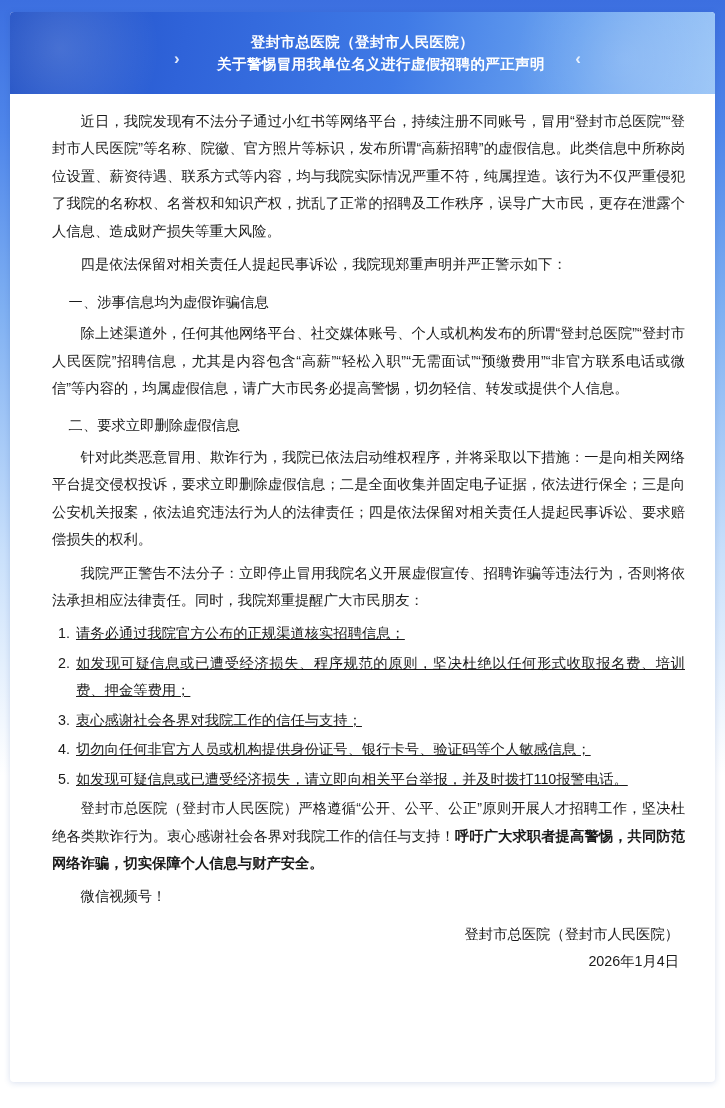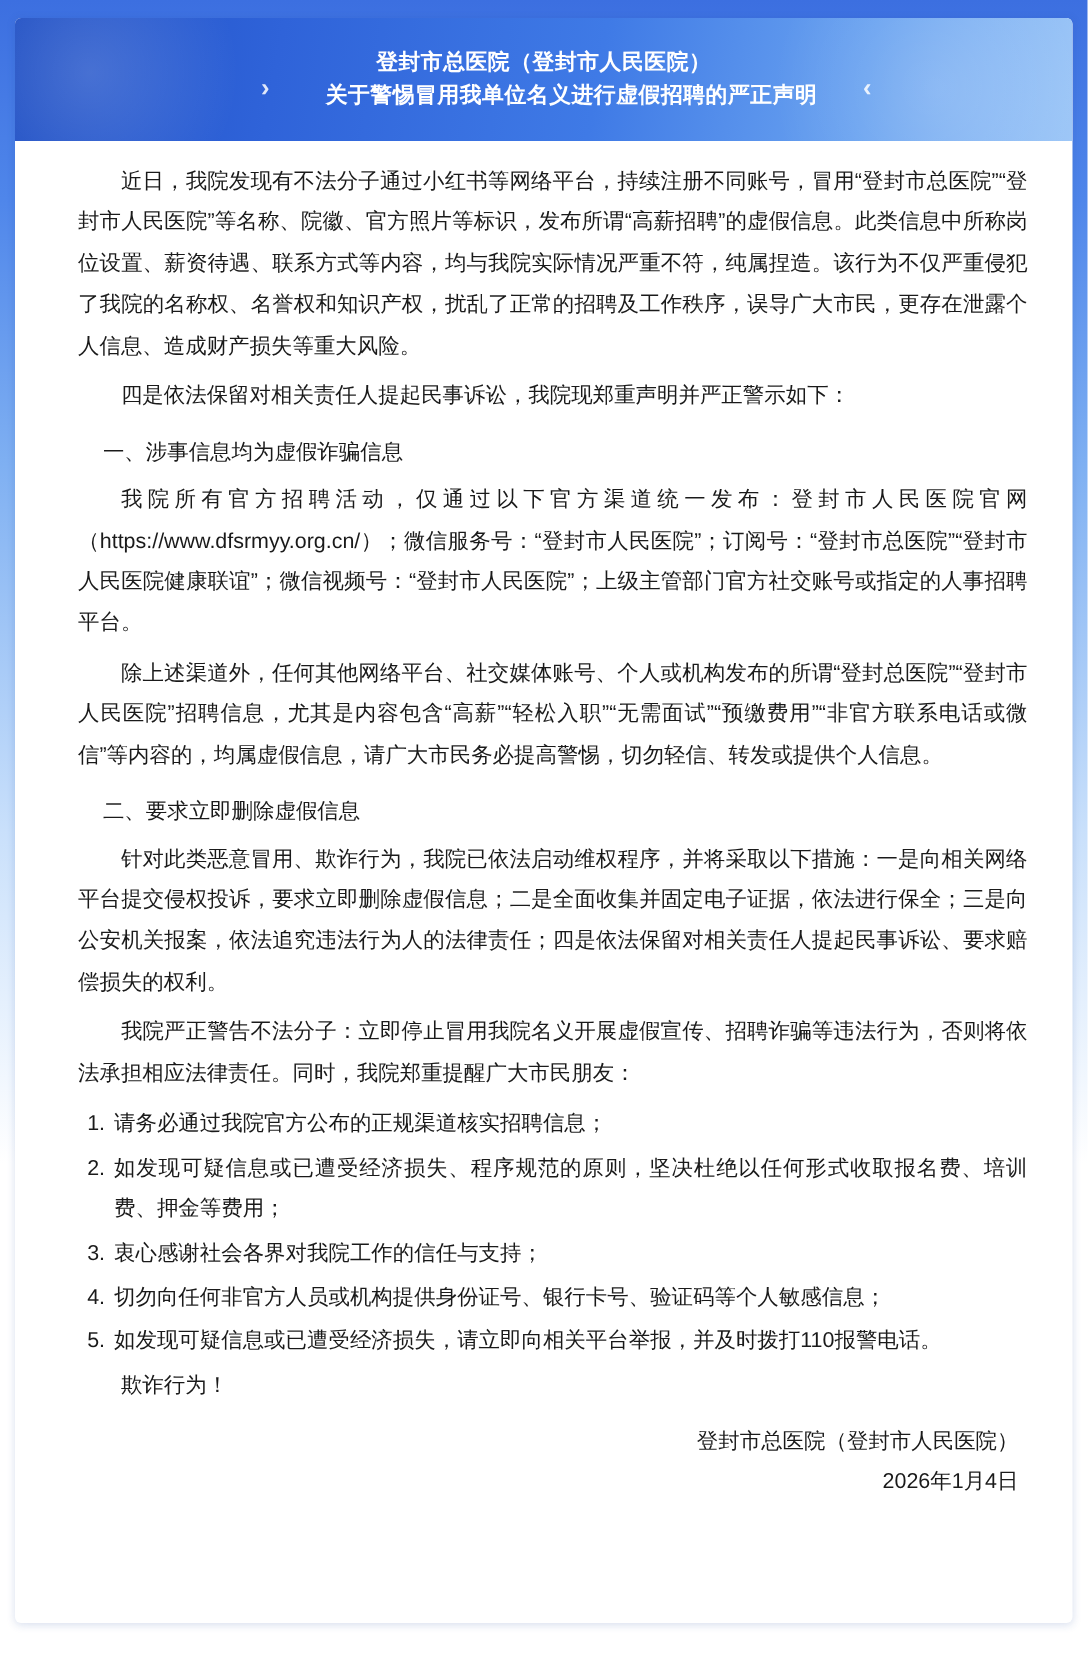--- a/index.html
+++ b/index.html
@@ -90,20 +90,21 @@
     text-indent: 2em;
   }
   .sec-title {
     margin: 10px 0 4px 0;
     font-weight: normal;
     text-indent: 2em;
   }
   ol.list {
     margin: 4px 0 0 0;
     padding-left: 34px;
+    text-decoration: underline;
   }
   ol.list li {
     margin-bottom: 2px;
     line-height: 1.92;
     text-align: justify;
     padding-left: 2px;
   }
   .strong-inline { font-weight: bold; }
   .sign {
     margin-top: 10px;
@@ -128,38 +129,38 @@
       </div>
       <span class="chev chev-right">‹</span>
     </div>
 
     <div class="content">
 
       <p>近日，我院发现有不法分子通过小红书等网络平台，持续注册不同账号，冒用“登封市总医院”“登封市人民医院”等名称、院徽、官方照片等标识，发布所谓“高薪招聘”的虚假信息。此类信息中所称岗位设置、薪资待遇、联系方式等内容，均与我院实际情况严重不符，纯属捏造。该行为不仅严重侵犯了我院的名称权、名誉权和知识产权，扰乱了正常的招聘及工作秩序，误导广大市民，更存在泄露个人信息、造成财产损失等重大风险。</p>
       <p>四是依法保留对相关责任人提起民事诉讼，我院现郑重声明并严正警示如下：</p>
 
       <p class="sec-title">一、涉事信息均为虚假诈骗信息</p>
-      <p>我院所有官方招聘活动，仅通过以下官方渠道统一发布：登封市人民医院官网（https://www.dfsrmyy.org.cn/）；微信服务号：“登封市人民医院”；订阅号：“登封市总医院”“登封市人民医院健康联谊”；微信视频号：“登封市人民医院”；上级主管部门官方社交账号或指定的人事招聘平台。</p>
       <p>除上述渠道外，任何其他网络平台、社交媒体账号、个人或机构发布的所谓“登封总医院”“登封市人民医院”招聘信息，尤其是内容包含“高薪”“轻松入职”“无需面试”“预缴费用”“非官方联系电话或微信”等内容的，均属虚假信息，请广大市民务必提高警惕，切勿轻信、转发或提供个人信息。</p>
 
       <p class="sec-title">二、要求立即删除虚假信息</p>
       <p>针对此类恶意冒用、欺诈行为，我院已依法启动维权程序，并将采取以下措施：一是向相关网络平台提交侵权投诉，要求立即删除虚假信息；二是全面收集并固定电子证据，依法进行保全；三是向公安机关报案，依法追究违法行为人的法律责任；四是依法保留对相关责任人提起民事诉讼、要求赔偿损失的权利。</p>
 
       <p>我院严正警告不法分子：立即停止冒用我院名义开展虚假宣传、招聘诈骗等违法行为，否则将依法承担相应法律责任。同时，我院郑重提醒广大市民朋友：</p>
 
       <ol class="list">
         <li>请务必通过我院官方公布的正规渠道核实招聘信息；</li>
         <li>如发现可疑信息或已遭受经济损失、程序规范的原则，坚决杜绝以任何形式收取报名费、培训费、押金等费用；</li>
         <li>衷心感谢社会各界对我院工作的信任与支持；</li>
         <li>切勿向任何非官方人员或机构提供身份证号、银行卡号、验证码等个人敏感信息；</li>
         <li>如发现可疑信息或已遭受经济损失，请立即向相关平台举报，并及时拨打110报警电话。</li>
       </ol>
 
+      <p><span>登封市总医院（登封市人民医院）严格遵循“公开、公平、公正”原则开展人才招聘工作，坚决杜绝各类欺诈行为。衷心感谢社会各界对我院工作的信任与支持！</span><span class="strong-inline">呼吁广大求职者提高警惕，共同防范网络诈骗，切实保障个人信息与财产安全。</span></p>
 
-      <p>欺诈行为！</p>
+      <p>微信视频号！</p>
 
       <div class="sign">
         <div>登封市总医院（登封市人民医院）</div>
         <div>2026年1月4日</div>
       </div>
 
     </div>
 
   </div>
 </div>

